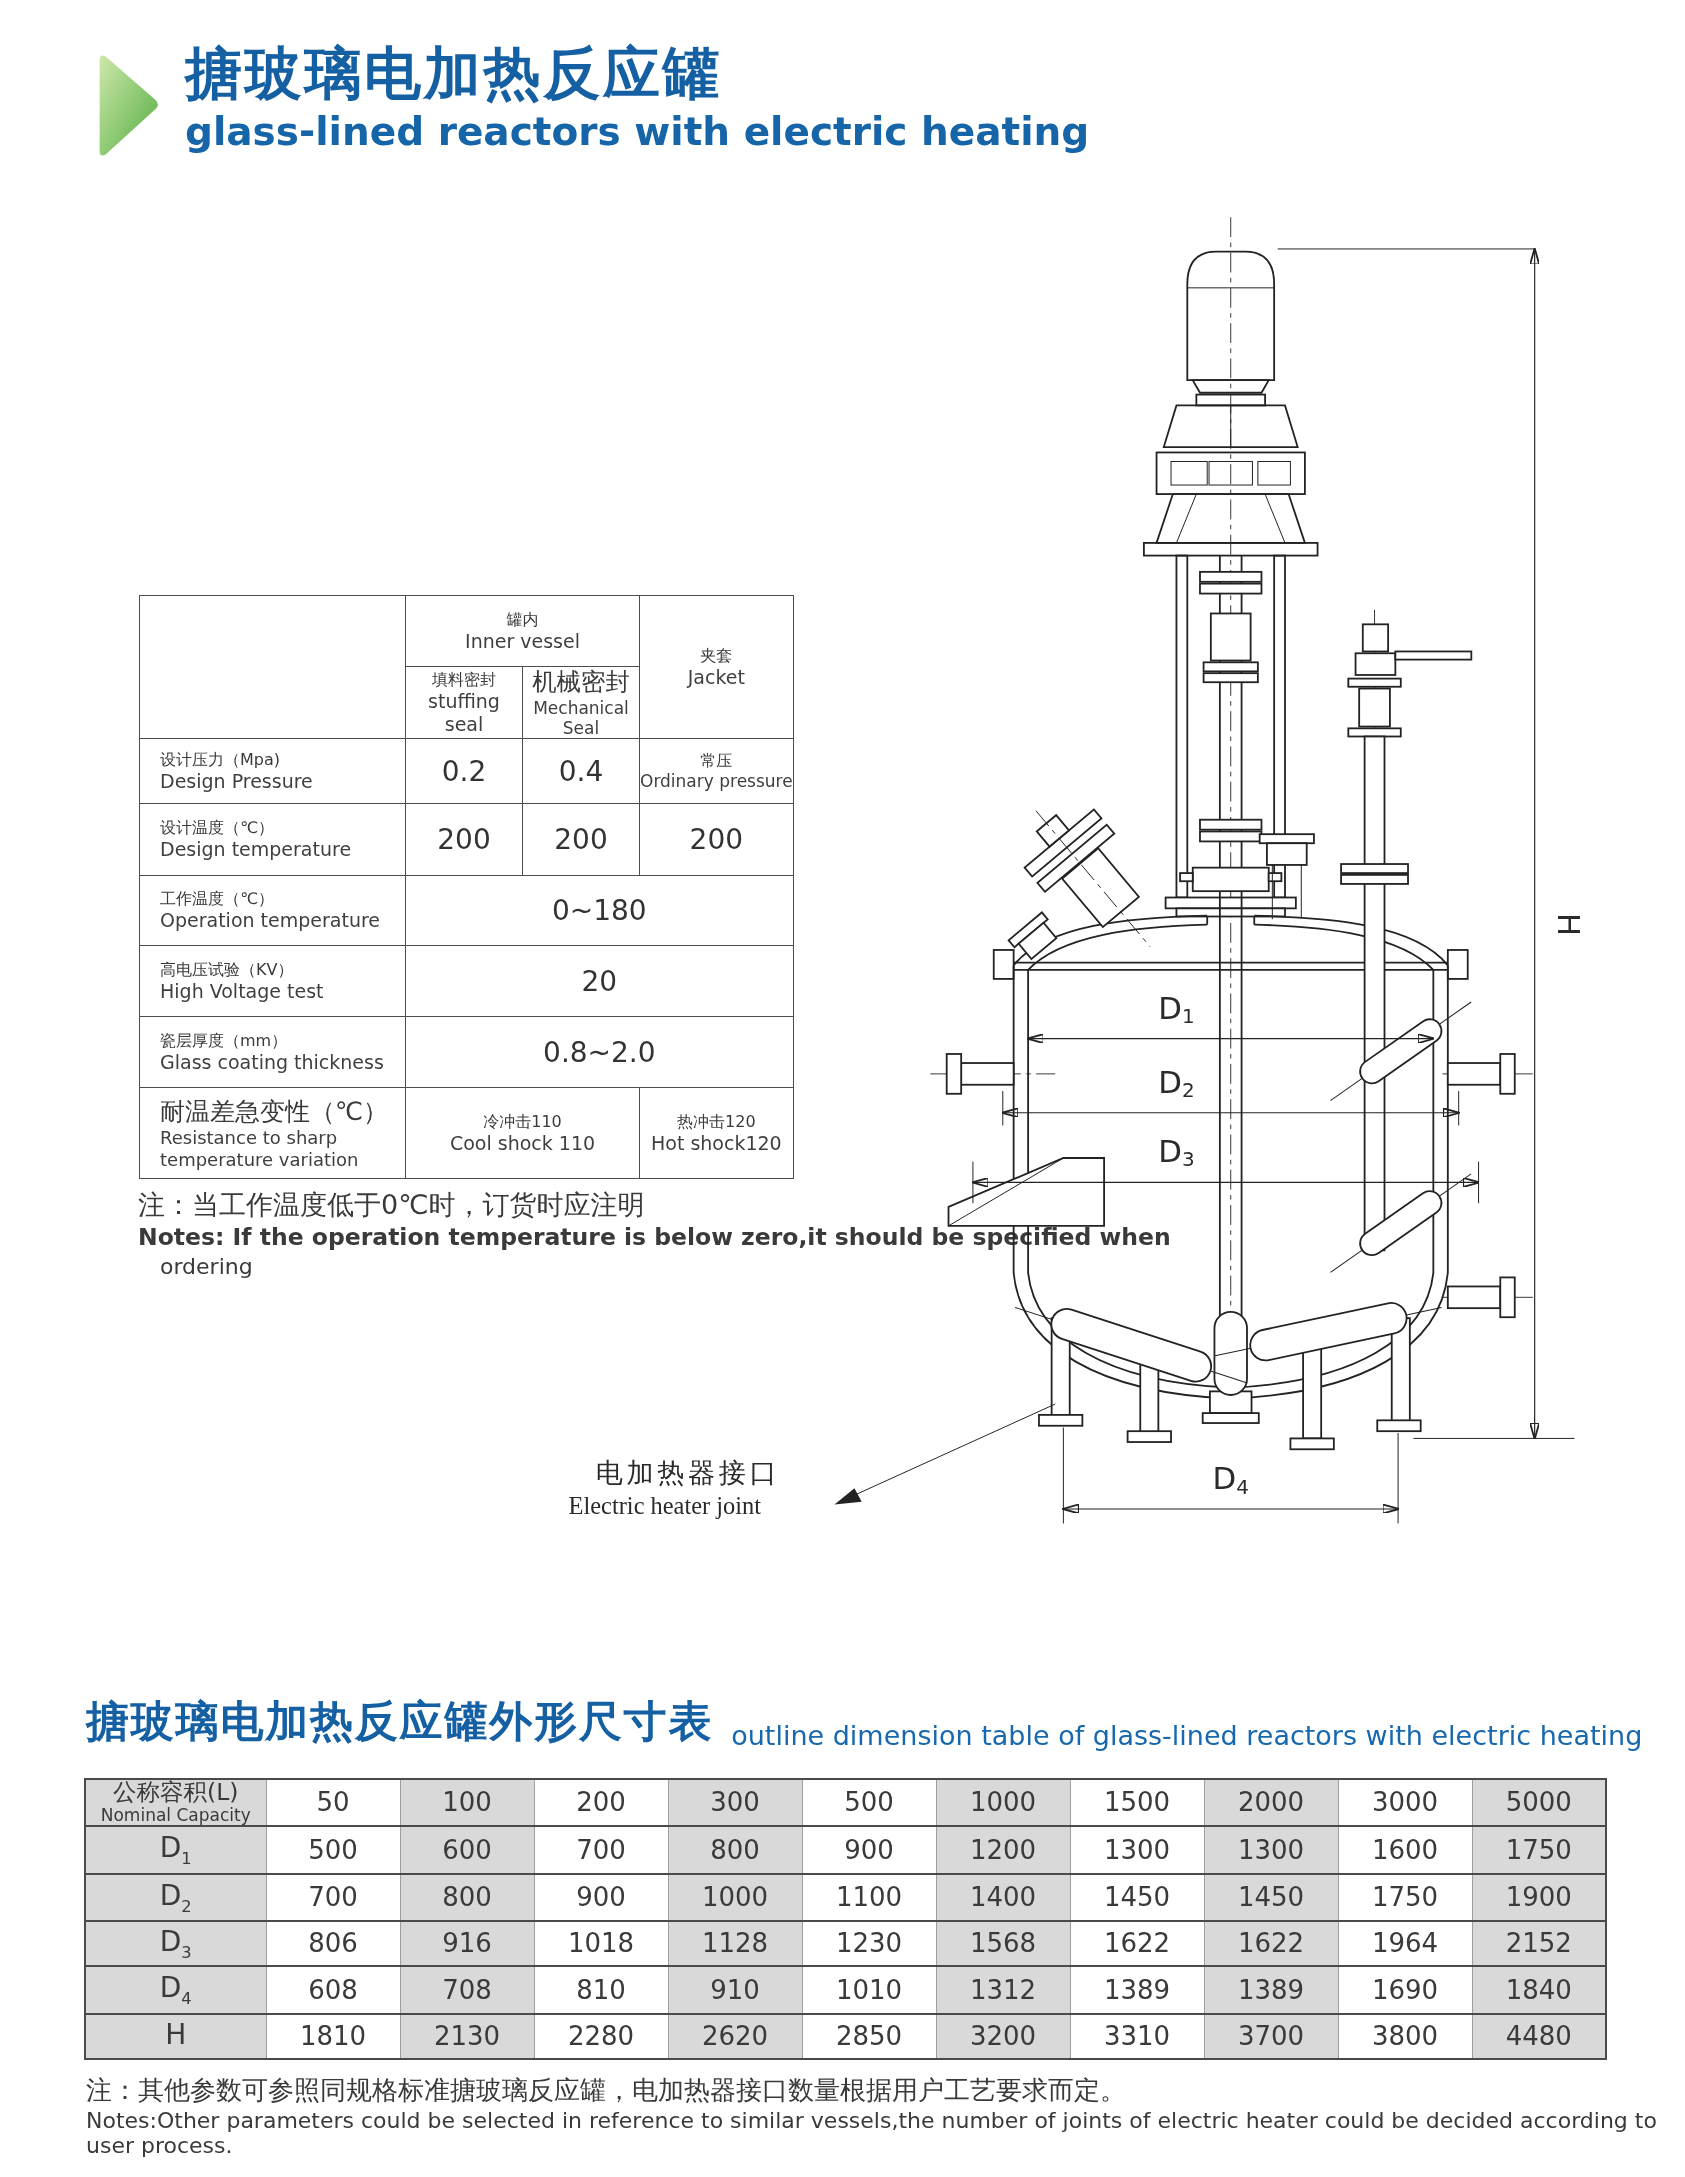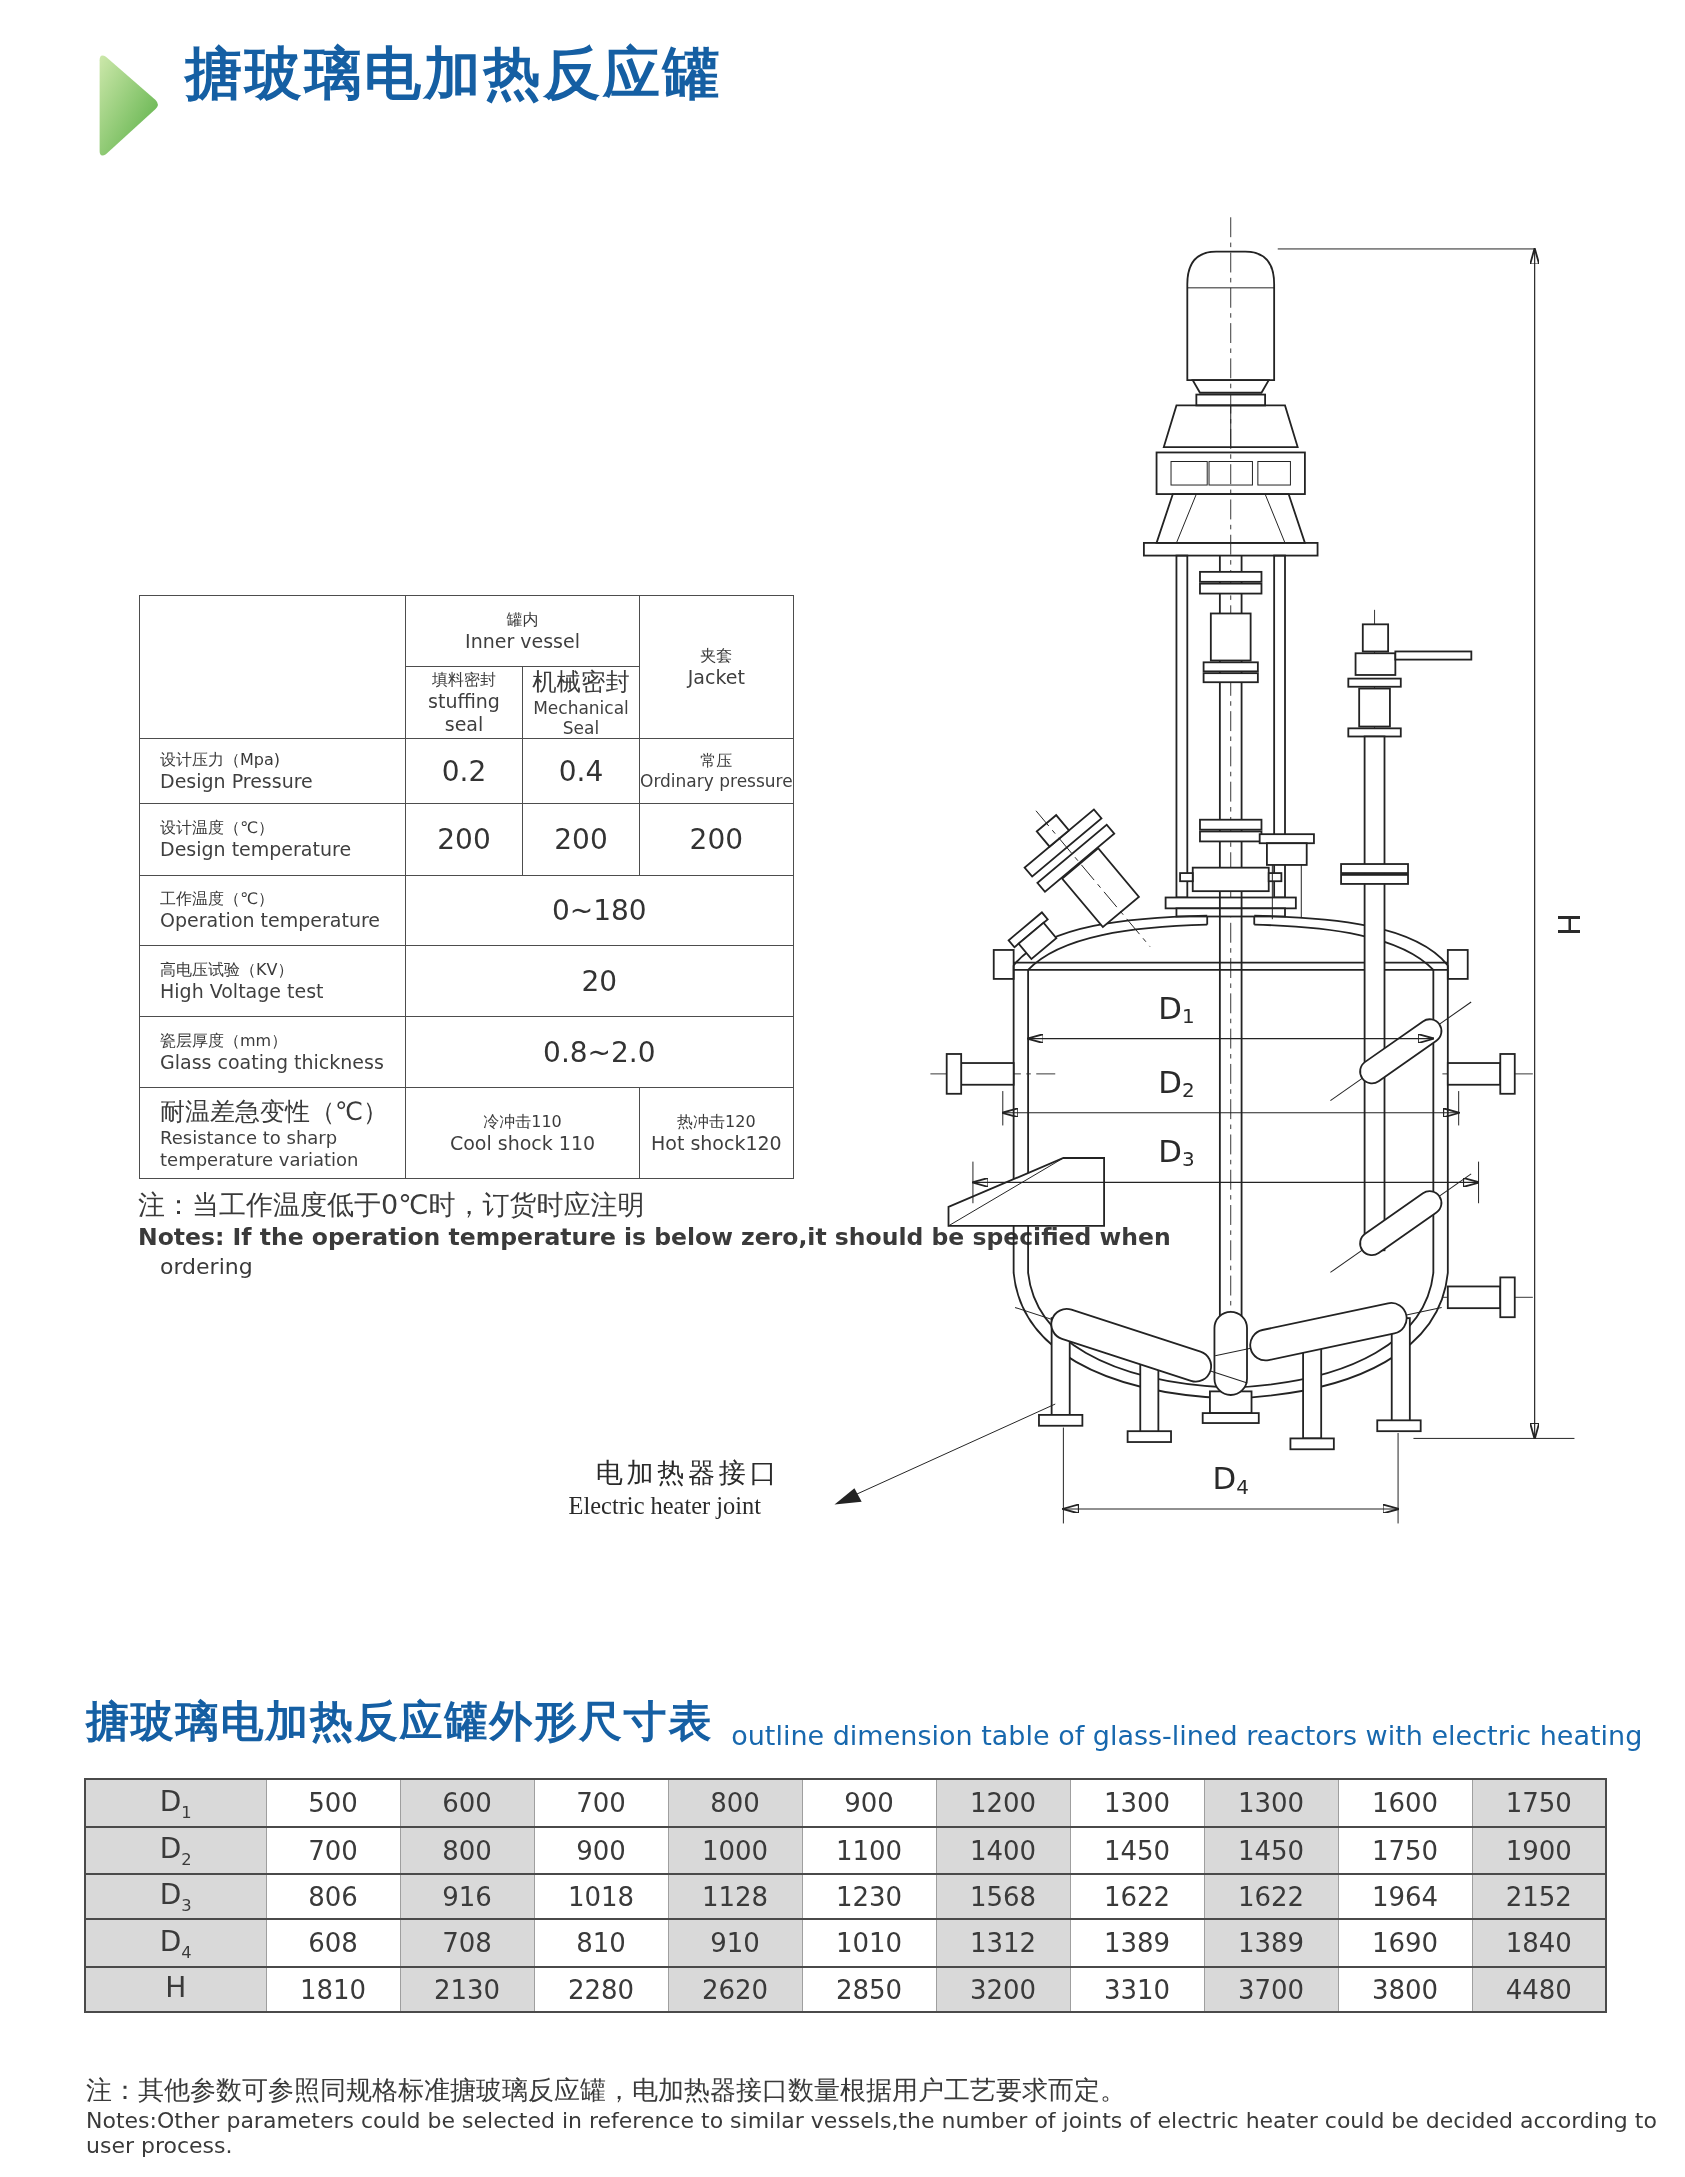--- a/index.html
+++ b/index.html
@@ -72,20 +72,21 @@
   <svg id="logo-arrow" width="65" height="109" viewBox="0 0 72 120">
     <defs>
       <linearGradient id="gr" x1="0" y1="0" x2="1" y2="1">
         <stop offset="0" stop-color="#cde8ab"></stop>
           <stop offset="1" stop-color="#55ad41"></stop>
       </linearGradient>
     </defs>
     <path d="M4,10 Q4,2 11,6 L66,54 Q71,59 66,64 L11,114 Q4,118 4,110 Z" fill="url(#gr)" stroke="none"></path>
   </svg>
   <div id="title-zh">搪玻璃电加热反应罐</div>
+  <div id="title-en">glass-lined reactors with electric heating</div>
 
   <table id="spec-table">
     <colgroup>
         <col style="width:266px">
         <col style="width:117px">
         <col style="width:117px">
         <col style="width:128px">
       </colgroup>
     <tbody>
         <tr style="height:71px">
@@ -392,20 +393,36 @@
         <col style="width:134px">
         <col style="width:134px">
         <col style="width:134px">
         <col style="width:134px">
         <col style="width:134px">
         <col style="width:134px">
         <col style="width:134px">
         <col style="width:134px">
       </colgroup>
     <tbody>
+        <tr style="height:45px">
+      <td class="g">
+        <div class="cap-zh">公称容积(L)</div>
+        <div class="cap-en">Nominal Capacity</div>
+      </td>
+      <td class="v">50</td>
+      <td class="v g">100</td>
+      <td class="v">200</td>
+      <td class="v g">300</td>
+      <td class="v">500</td>
+      <td class="v g">1000</td>
+      <td class="v">1500</td>
+      <td class="v g">2000</td>
+      <td class="v">3000</td>
+      <td class="v g">5000</td>
+    </tr>
     <tr style="height:48px">
       <td class="rowlab g"><span>D</span><sub>1</sub></td>
       <td class="v">500</td>
       <td class="v g">600</td>
       <td class="v">700</td>
       <td class="v g">800</td>
       <td class="v">900</td>
       <td class="v g">1200</td>
       <td class="v">1300</td>
       <td class="v g">1300</td>

